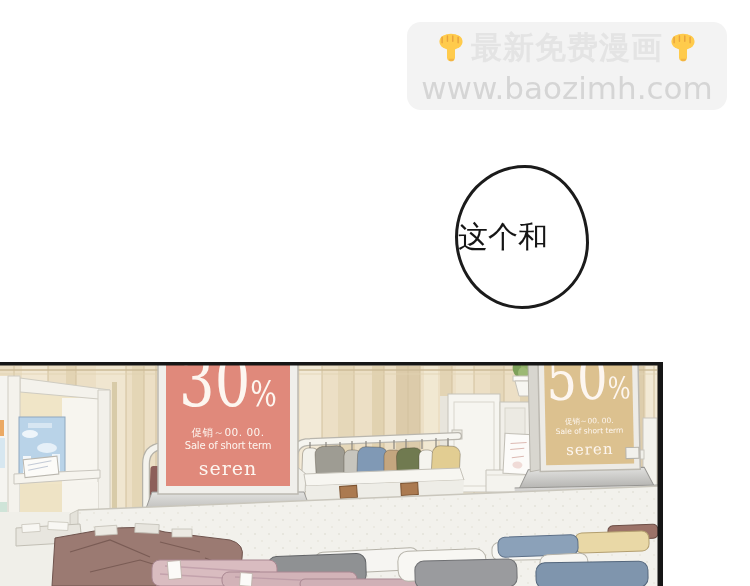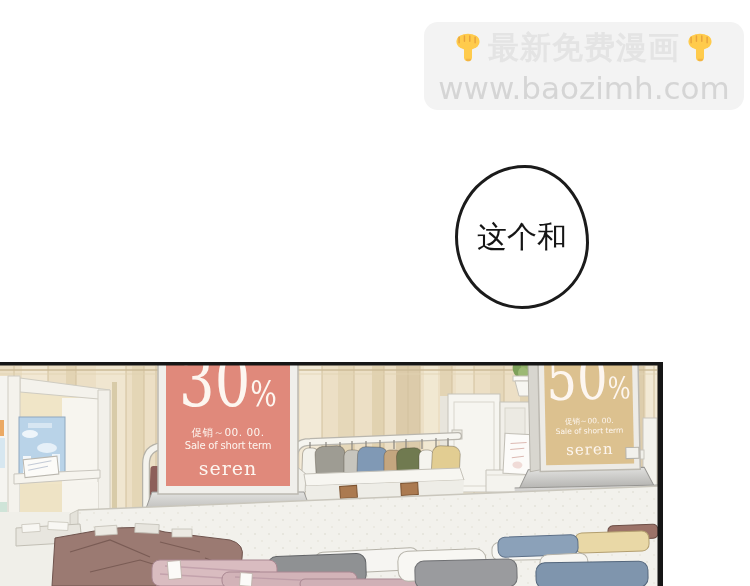--- a/index.html
+++ b/index.html
@@ -1,32 +1,32 @@
 <!DOCTYPE html>
 <html><head>
 <meta charset="utf-8">
 <style>
   html,body{margin:0;padding:0;background:#ffffff;}
   #page{position:relative;width:750px;height:586px;background:#ffffff;overflow:hidden;
         font-family:"DejaVu Sans","Liberation Sans",sans-serif;}
 
   
-  .banner{position:absolute;left:424px;top:22px;width:320px;height:88px;
+  .banner{position:absolute;left:407px;top:22px;width:320px;height:88px;
           background:#f3f3f3;border-radius:14px;display:flex;flex-direction:column;
           align-items:center;justify-content:center;gap:0;}
   .banner-line1{display:flex;align-items:center;gap:4px;height:44px;}
   .banner-headline{font-size:31px;font-weight:bold;color:#e4e4e4;letter-spacing:1px;white-space:nowrap;}
   .banner-url{font-size:31px;color:#d5d5d5;letter-spacing:0;line-height:36px;white-space:nowrap;}
   .hand{width:32px;height:32px;display:inline-block;}
 
   
   .bubble{position:absolute;left:455px;top:165px;width:128px;height:138px;
           border:3px solid #1b1b1b;background:#fff;
           border-radius:52% 48% 50% 50% / 50% 54% 46% 50%;
-          display:flex;flex-direction:row;align-items:center;justify-content:center;}
+          display:flex;flex-direction:row;align-items:center;justify-content:space-between;}
   .bubble div{font-size:30px;line-height:42px;color:#151515;font-weight:500;white-space:nowrap;}
 
   
   .panel{position:absolute;left:0;top:362px;width:663px;height:224px;overflow:hidden;background:#be185d;}
   .panel svg{position:absolute;left:0;top:0;}
   .layer-front{pointer-events:none;}
 
   
   .sign{position:absolute;top:0;}
   .sign svg{position:absolute;left:0;top:0;}

